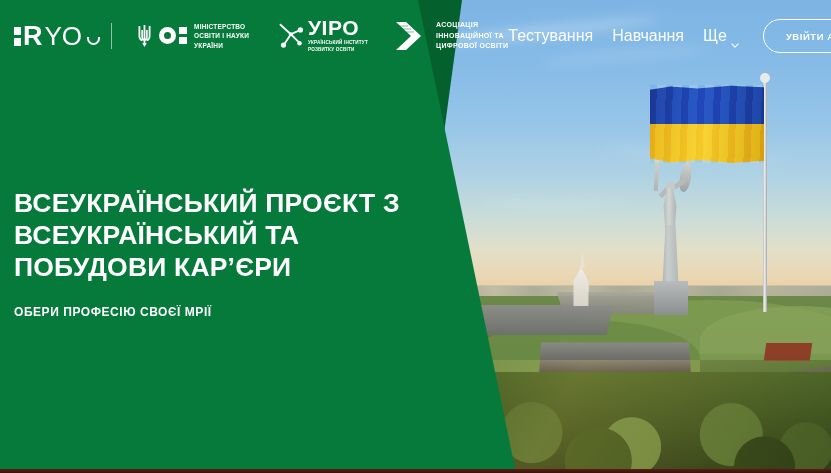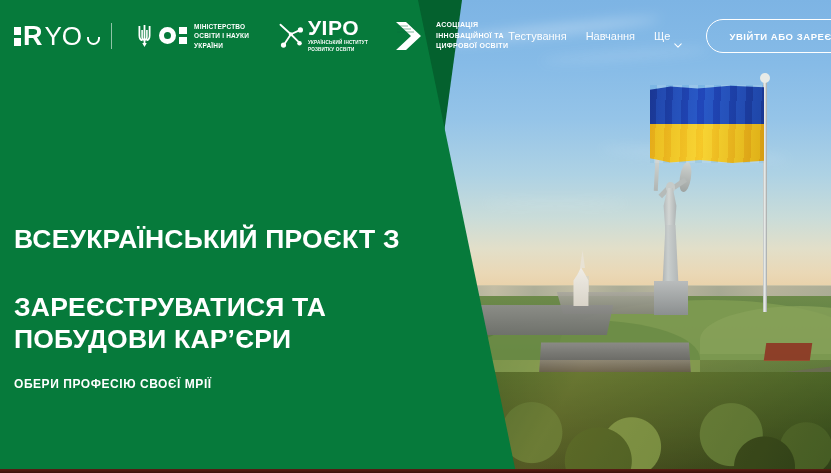--- a/index.html
+++ b/index.html
@@ -275,21 +275,21 @@
   .assoc-txt {
     font-size:7px; font-weight:700; color:#fff; line-height:1.55;
     letter-spacing:.35px; white-space:nowrap;
   }
 
   
   .nav {
     margin-left:auto; display:flex; align-items:center; gap:19px; padding-right:16px;
   }
   .nav-link {
-    font-size:11px; color:#fff; text-decoration:none; white-space:nowrap;
+    font-size:16px; color:#fff; text-decoration:none; white-space:nowrap;
     opacity:.97; cursor:pointer;
   }
   .nav-more { display:flex; align-items:center; gap:4px; cursor:pointer; }
   .chev-down { width:8px; height:5px; }
 
   .cta {
     display:flex; align-items:center; justify-content:center;
     height:34px; padding:0 22px;
     border:1.4px solid #fff; border-radius:19px;
     background:transparent; color:#fff; cursor:pointer;
@@ -297,21 +297,21 @@
     margin-left:5px;
   }
 
   
   .hero { position:absolute; left:14px; top:188px; z-index:30; }
   .hero h1 {
     font-family:"Liberation Sans", sans-serif;
     font-size:26.5px; font-weight:700; color:#fff;
     line-height:1.20; letter-spacing:.2px; max-width:420px;
   }
-  .hero h1 span { display:block;margin-top:36px; }
+  .hero h1 span { display:block; }
   .hero .sub {
     margin-top:22px;
     font-size:12px; font-weight:700; color:#fff;
     letter-spacing:.55px; white-space:nowrap;
   }
 </style>
 </head>
 <body>
 
 <div class="stage">
@@ -467,18 +467,18 @@
           </svg>
         </span>
       </span>
       <button class="cta">УВІЙТИ АБО ЗАРЕЄСТРУВАТИСЯ</button>
     </nav>
   </div>
 
   <div class="hero">
     <h1>
       <span>ВСЕУКРАЇНСЬКИЙ ПРОЄКТ З</span>
-      <span>ЗАРЕЄСТРУВАТИСЯ ТА ПОБУДОВИ КАР’ЄРИ</span>
+      <span>ВСЕУКРАЇНСЬКИЙ ТА ПОБУДОВИ КАР’ЄРИ</span>
     </h1>
     <div class="sub">ОБЕРИ ПРОФЕСІЮ СВОЄЇ МРІЇ</div>
   </div>
 
 </div>
 
 </body></html>

